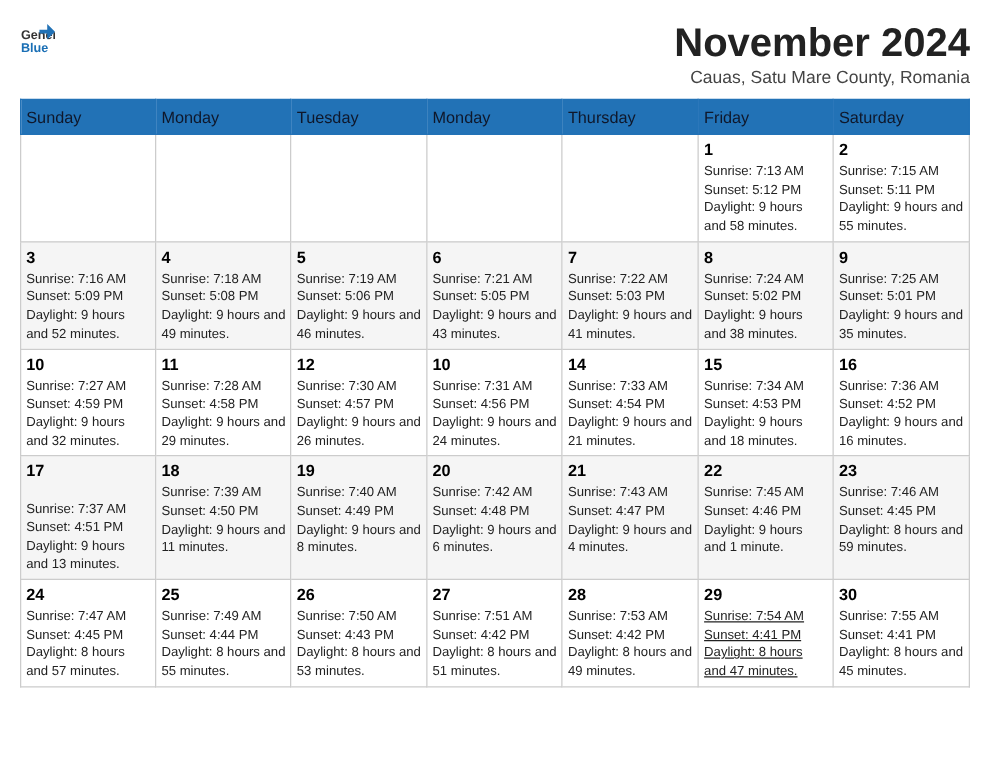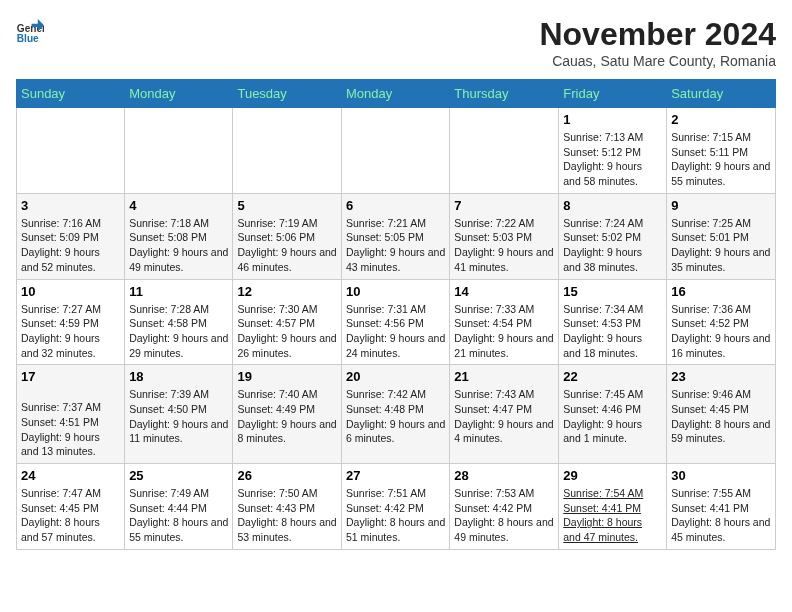--- a/index.html
+++ b/index.html
@@ -37,21 +37,21 @@
       font-size: 14px;
       color: #444;
     }
     table {
       width: 100%;
       border-collapse: collapse;
       font-size: 11px;
     }
     thead tr th {
       background-color: #2272b6;
-      color: #86efac;
+      color: #0f172a;
       padding: 6px 4px;
       text-align: left;
       font-size: 13px;
       font-weight: normal;
       border: 1px solid #2272b6;
     }
     tbody tr td {
       border: 1px solid #ccc;
       vertical-align: top;
       padding: 4px;
@@ -252,21 +252,21 @@
 Daylight: 9 hours and 4 minutes.</div>
         </td>
         <td>
           <span class="day-number">22</span>
           <div class="day-info" style="white-space: pre-line;">Sunrise: 7:45 AM
 Sunset: 4:46 PM
 Daylight: 9 hours and 1 minute.</div>
         </td>
         <td>
           <span class="day-number">23</span>
-          <div class="day-info" style="white-space: pre-line;">Sunrise: 9:46 AM
+          <div class="day-info" style="white-space: pre-line;">Sunrise: 7:46 AM
 Sunset: 4:45 PM
 Daylight: 8 hours and 59 minutes.</div>
         </td>
       </tr>
       <tr>
         <td>
           <span class="day-number">24</span>
           <div class="day-info" style="white-space: pre-line;">Sunrise: 7:47 AM
 Sunset: 4:45 PM
 Daylight: 8 hours and 57 minutes.</div>

